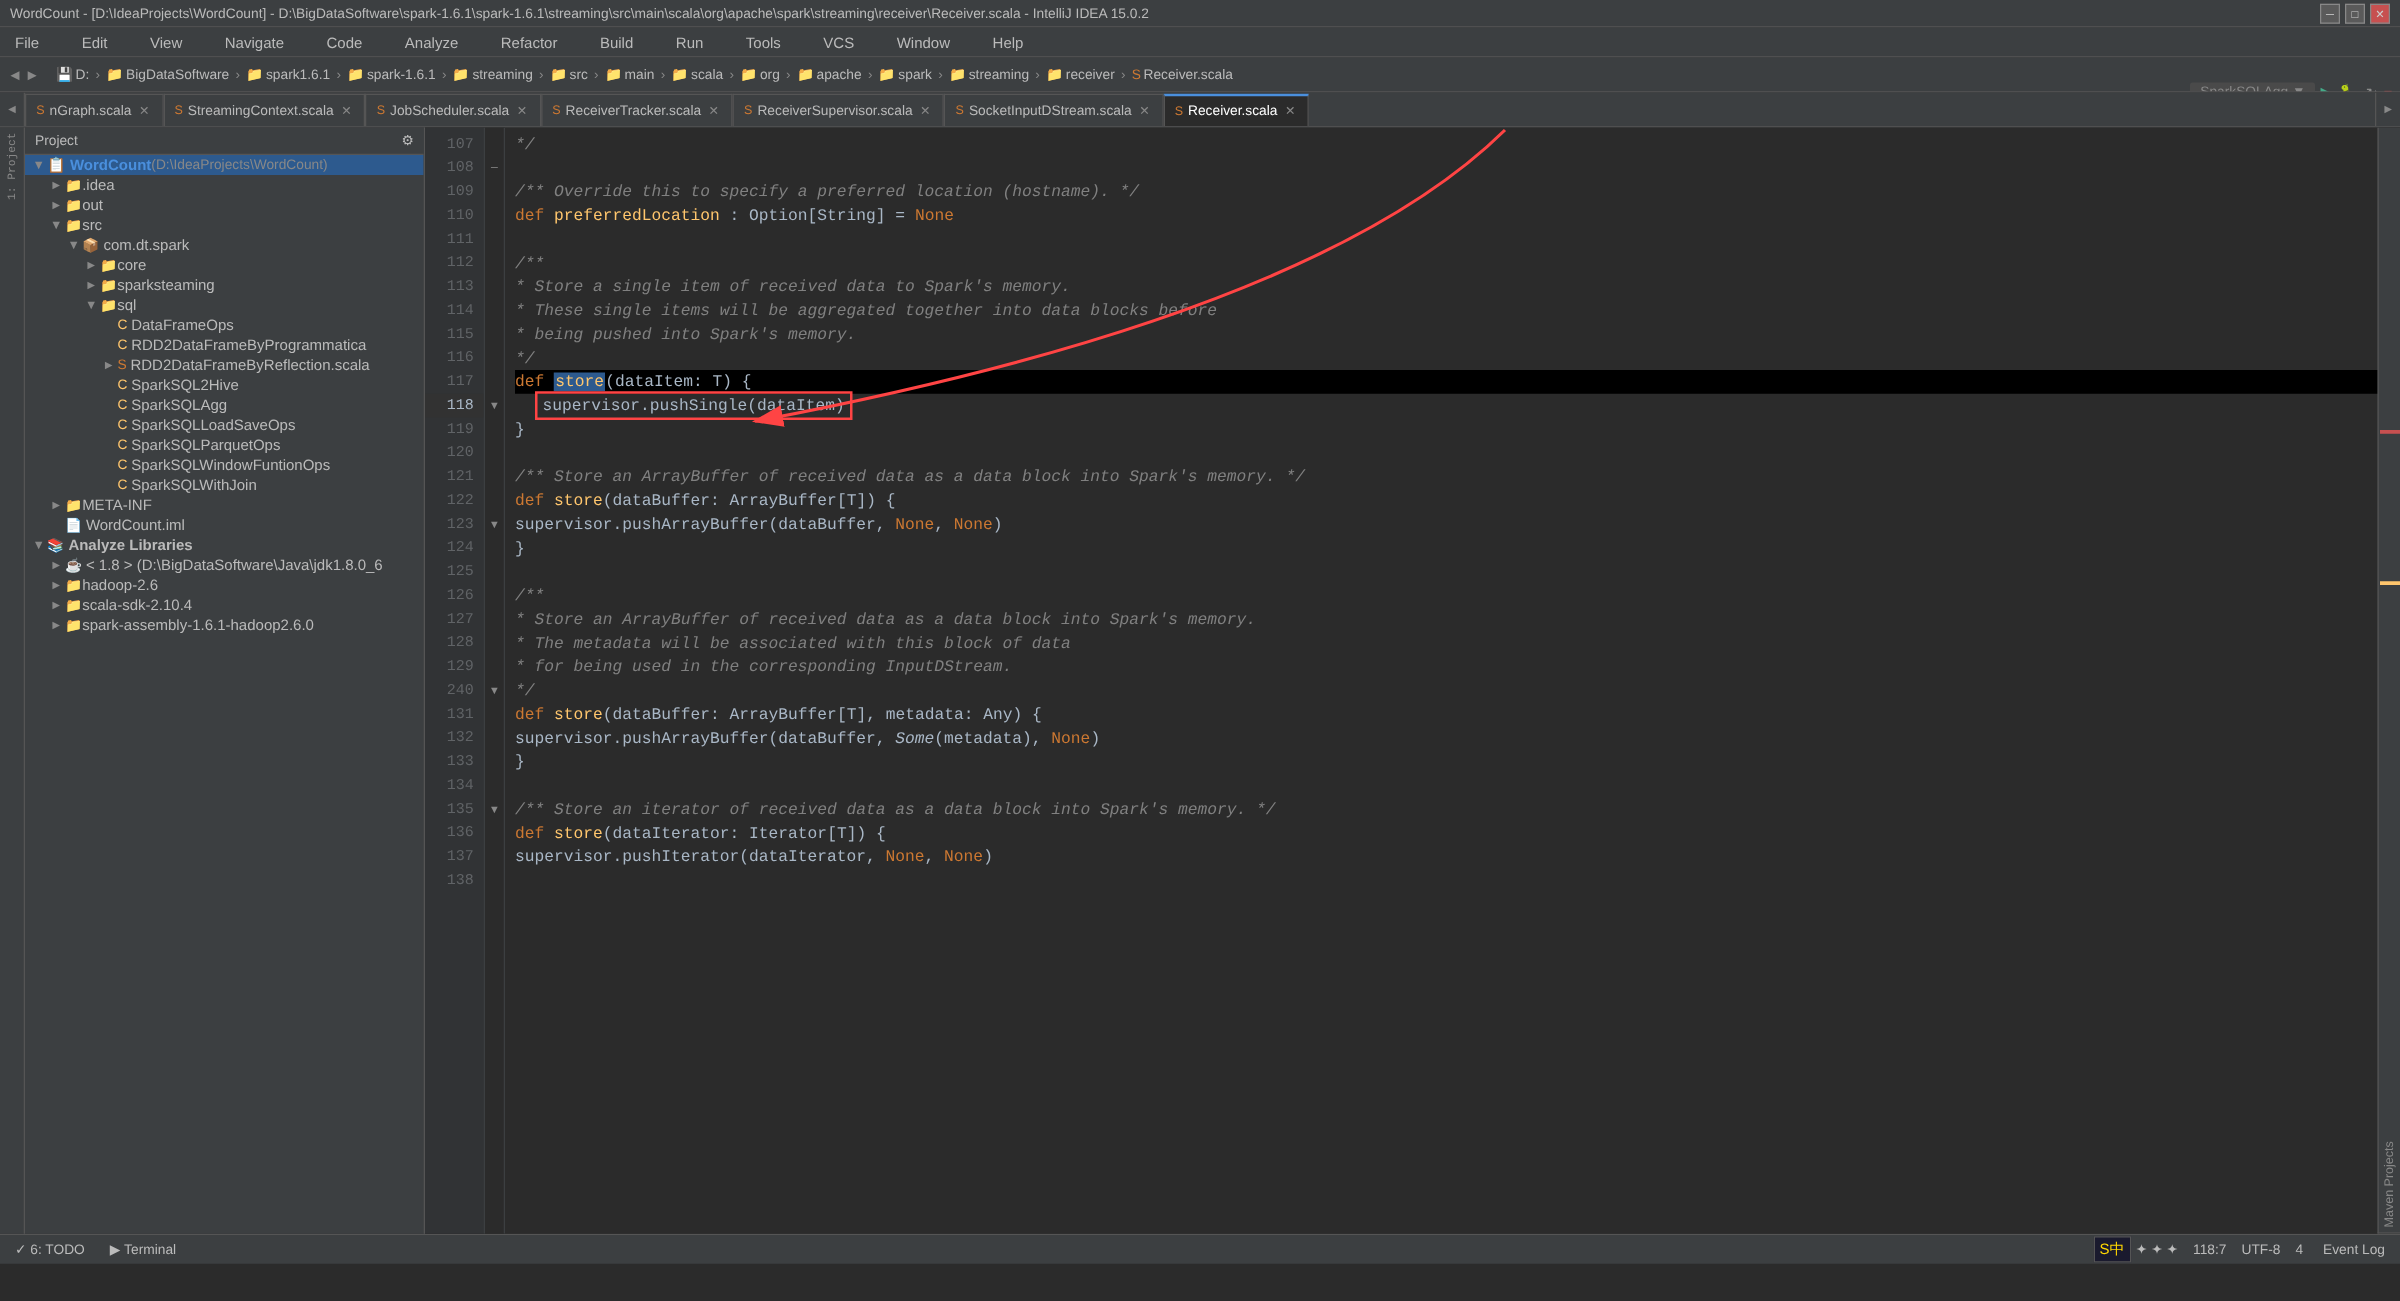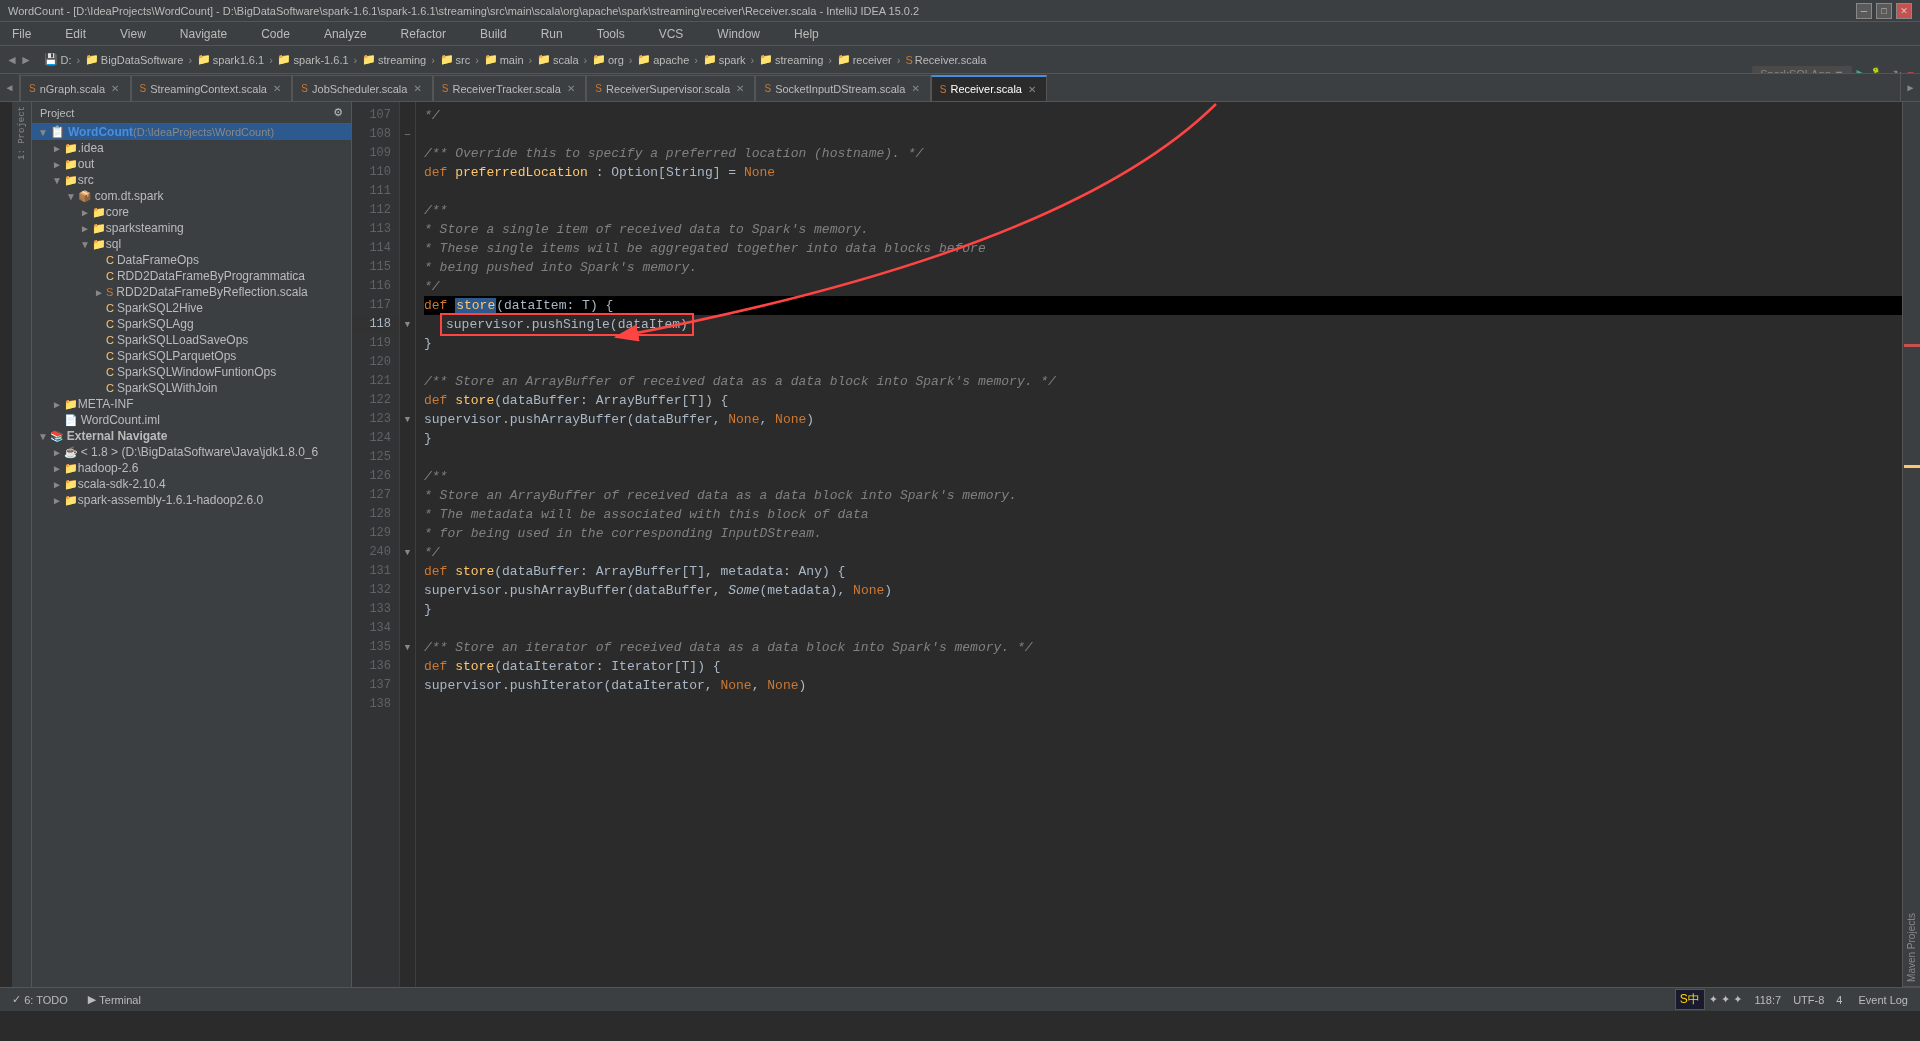--- a/index.html
+++ b/index.html
@@ -106,21 +106,20 @@
     .tab-close {
       font-size: 10px;
       color: #888;
       cursor: pointer;
       padding: 0 2px;
     }
     
     #main-area {
       display: flex;
       height: calc(1041px - 22px - 24px - 28px - 30px - 28px - 24px);
-      padding-left: 12px;
     }
     
     #sidebar {
       width: 320px;
       background: #3c3f41;
       border-right: 1px solid #555;
       overflow-y: auto;
       overflow-x: hidden;
       font-family: Arial, sans-serif;
       font-size: 12px;
@@ -520,21 +519,21 @@
       </div>
       <div class="tree-item">
         <span style="display:inline-block; width:14px;"></span>
         <span class="tree-arrow" style="visibility:hidden;">►</span>
         <span style="color:#888; margin-right:3px; font-size:11px;">📄</span>
         <span>WordCount.iml</span>
       </div>
       <div class="tree-item">
         <span class="tree-arrow">▼</span>
         <span style="color:#888; margin-right:3px; font-size:11px;">📚</span>
-        <span style="font-weight:bold;">External Navigate</span>
+        <span style="font-weight:bold;">Analyze Libraries</span>
       </div>
       <div class="tree-item">
         <span style="display:inline-block; width:14px;"></span>
         <span class="tree-arrow">►</span>
         <span style="color:#888; margin-right:3px; font-size:11px;">☕</span>
         <span>&lt; 1.8 &gt; (D:\BigDataSoftware\Java\jdk1.8.0_6</span>
       </div>
       <div class="tree-item">
         <span style="display:inline-block; width:14px;"></span>
         <span class="tree-arrow">►</span>

